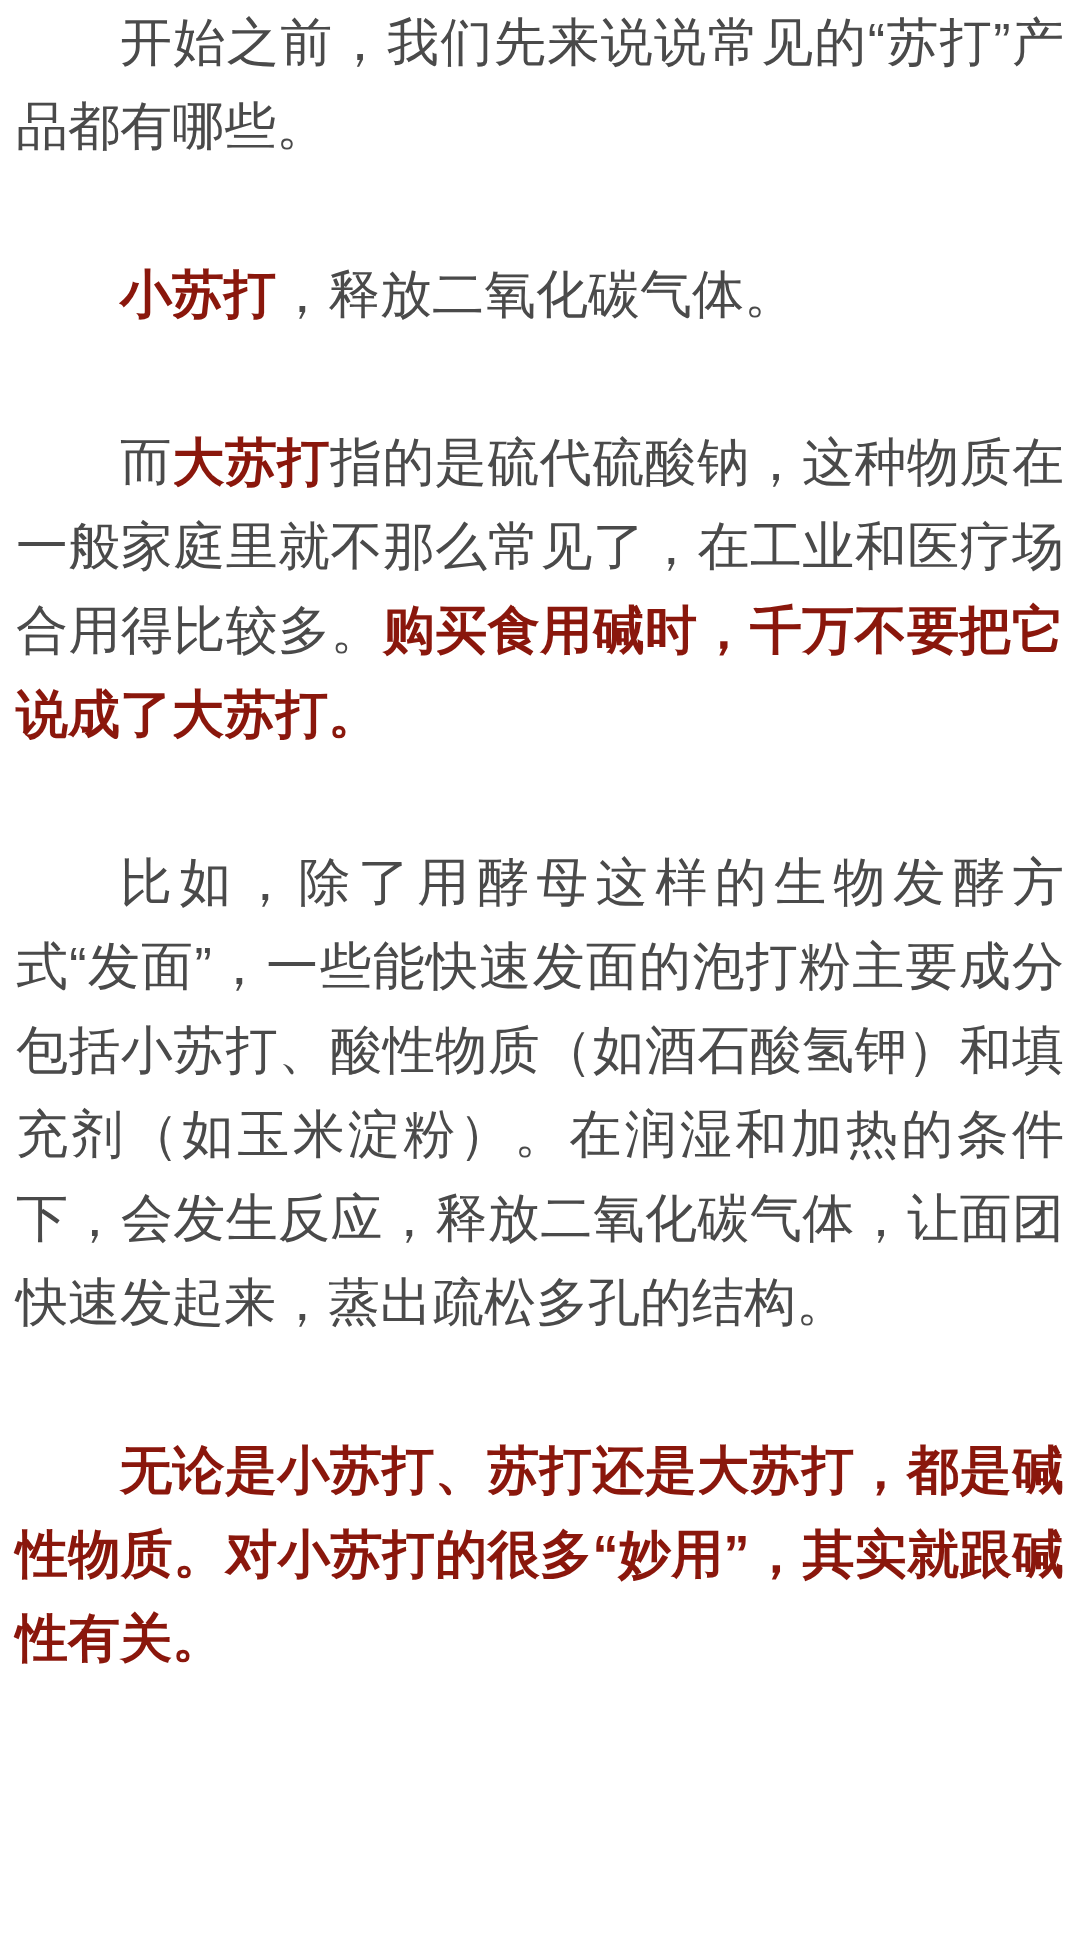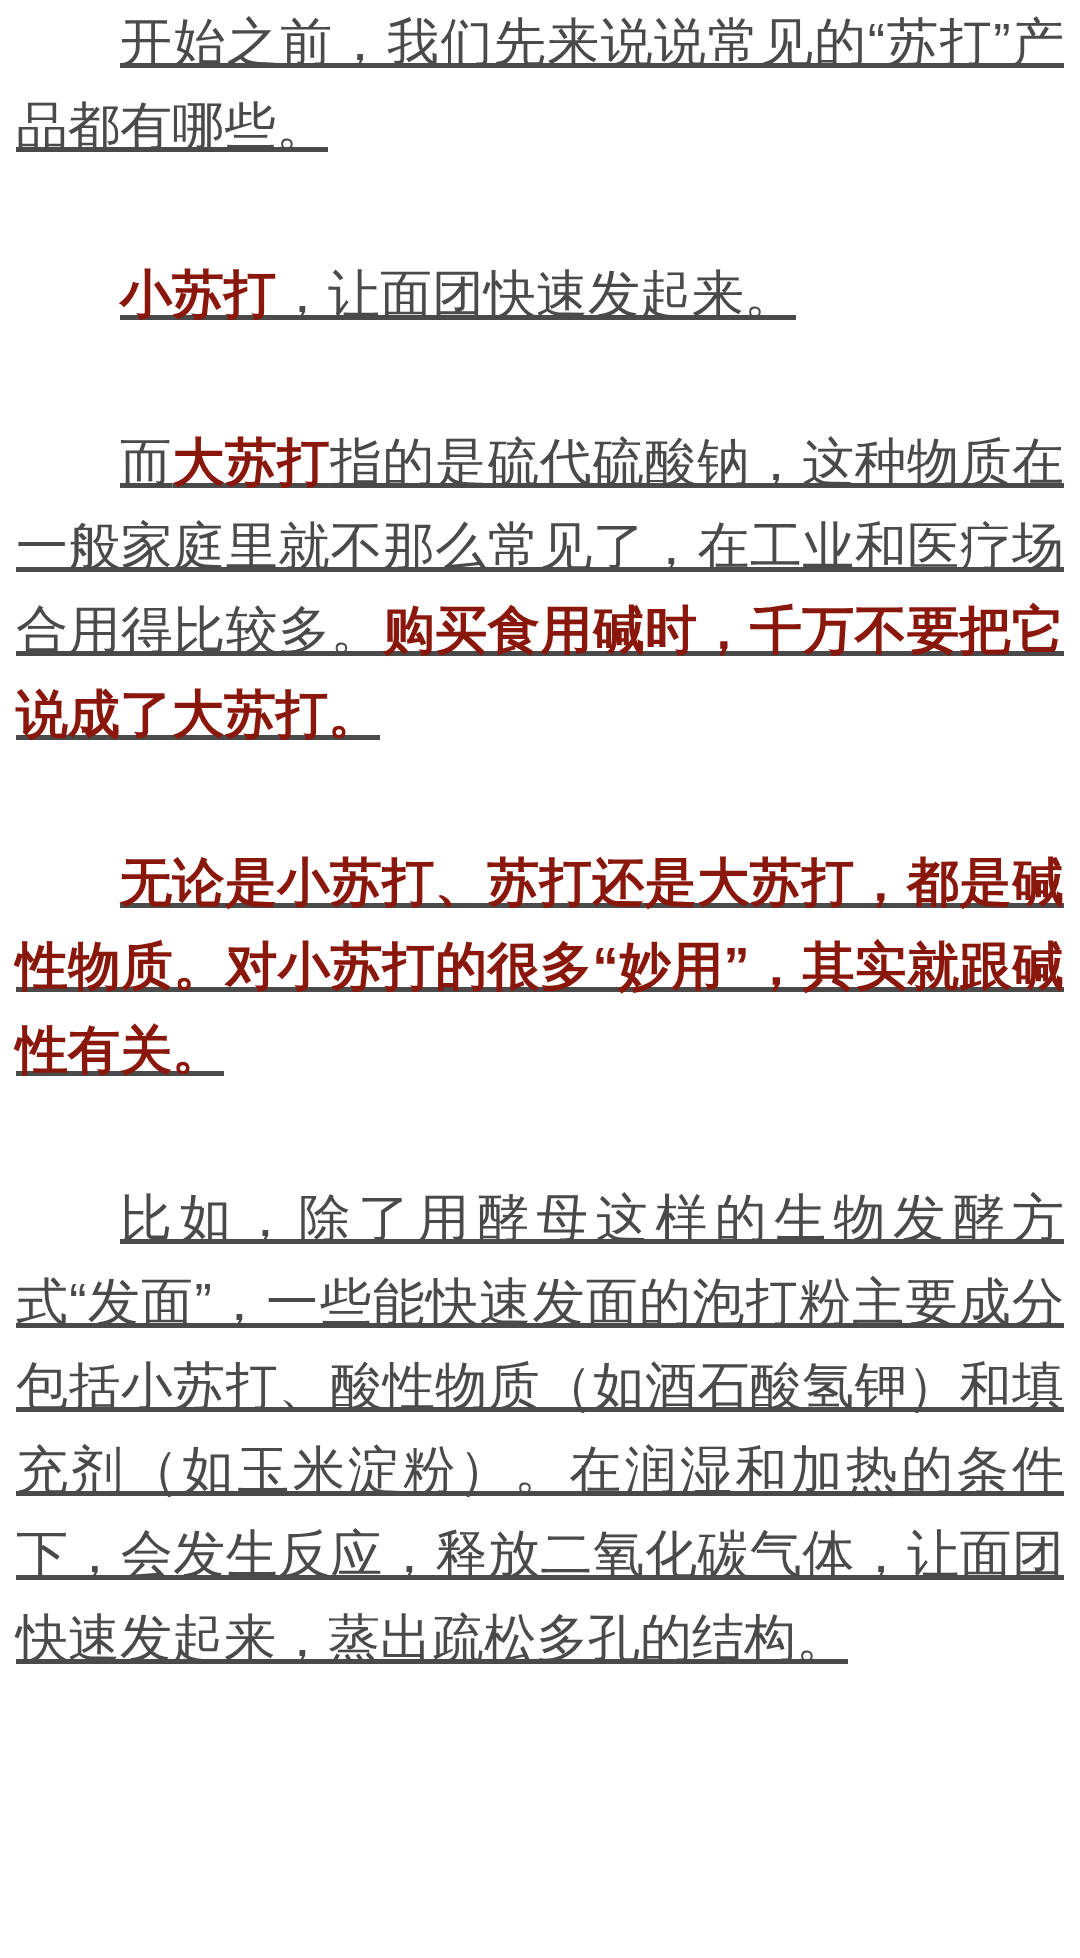--- a/index.html
+++ b/index.html
@@ -22,34 +22,33 @@
     padding: 0 16px 30px 16px;
     font-size: 52px;
     line-height: 84px;
     color: var(--body-text);
     text-align: justify;
     letter-spacing: 0;
   }
   .para {
     margin: 84px 0;
     text-indent: 2em;
-    text-decoration: underline;
   }
   .para:first-child { margin-top: 0; }
   .run.normal {
     color: var(--body-text);
     font-weight: 400;
   }
   .run.red-bold {
     color: var(--accent-red);
     font-weight: 700;
   }
 </style>
 </head>
 <body>
 
 <main class="article">
     <p class="para"><span class="run normal">开始之前，我们先来说说常见的“苏打”产品都有哪些。</span></p>
-    <p class="para"><span class="run red-bold">小苏打</span><span class="run normal">，让面团快速发起来。</span></p>
+    <p class="para"><span class="run red-bold">小苏打</span><span class="run normal">，释放二氧化碳气体。</span></p>
     <p class="para"><span class="run normal">而</span><span class="run red-bold">大苏打</span><span class="run normal">指的是硫代硫酸钠，这种物质在一般家庭里就不那么常见了，在工业和医疗场合用得比较多。</span><span class="run red-bold">购买食用碱时，千万不要把它说成了大苏打。</span></p>
+    <p class="para"><span class="run normal">比如，除了用酵母这样的生物发酵方式“发面”，一些能快速发面的泡打粉主要成分包括小苏打、酸性物质（如酒石酸氢钾）和填充剂（如玉米淀粉）。在润湿和加热的条件下，会发生反应，释放二氧化碳气体，让面团快速发起来，蒸出疏松多孔的结构。</span></p>
     <p class="para"><span class="run red-bold">无论是小苏打、苏打还是大苏打，都是碱性物质。对小苏打的很多“妙用”，其实就跟碱性有关。</span></p>
-    <p class="para"><span class="run normal">比如，除了用酵母这样的生物发酵方式“发面”，一些能快速发面的泡打粉主要成分包括小苏打、酸性物质（如酒石酸氢钾）和填充剂（如玉米淀粉）。在润湿和加热的条件下，会发生反应，释放二氧化碳气体，让面团快速发起来，蒸出疏松多孔的结构。</span></p>
   </main>
 
 </body></html>

